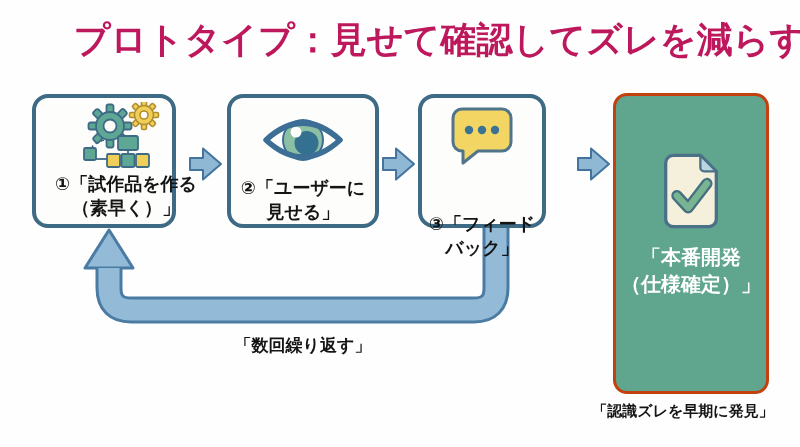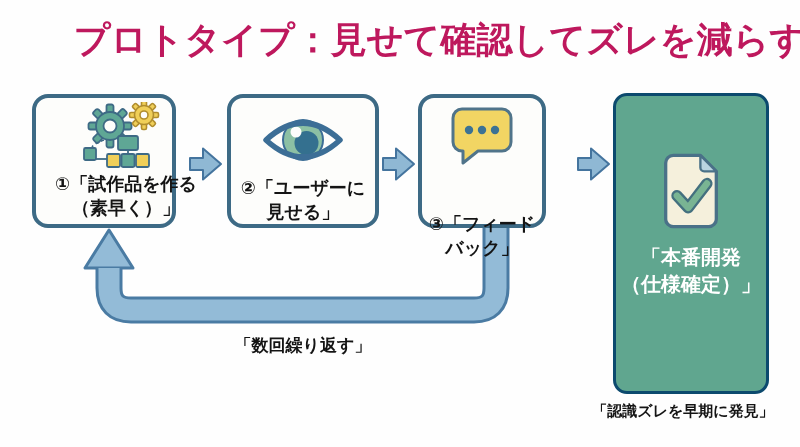--- a/index.html
+++ b/index.html
@@ -49,21 +49,21 @@
     line-height:1.32;
     color:#141414;
     white-space:nowrap;
   }
   .final-box{
     position:absolute;
     left:613px;top:93px;
     width:156px;height:301px;
     box-sizing:border-box;
     background:#60a68f;
-    border:3px solid #0c4a6e;
+    border:3px solid #c2410c;
     border-radius:14px;
     display:flex;
     flex-direction:column;
     align-items:center;
     z-index:2;
   }
   .final-icon{margin-top:56px;}
   .final-text{
     margin-top:14px;
     text-align:center;

